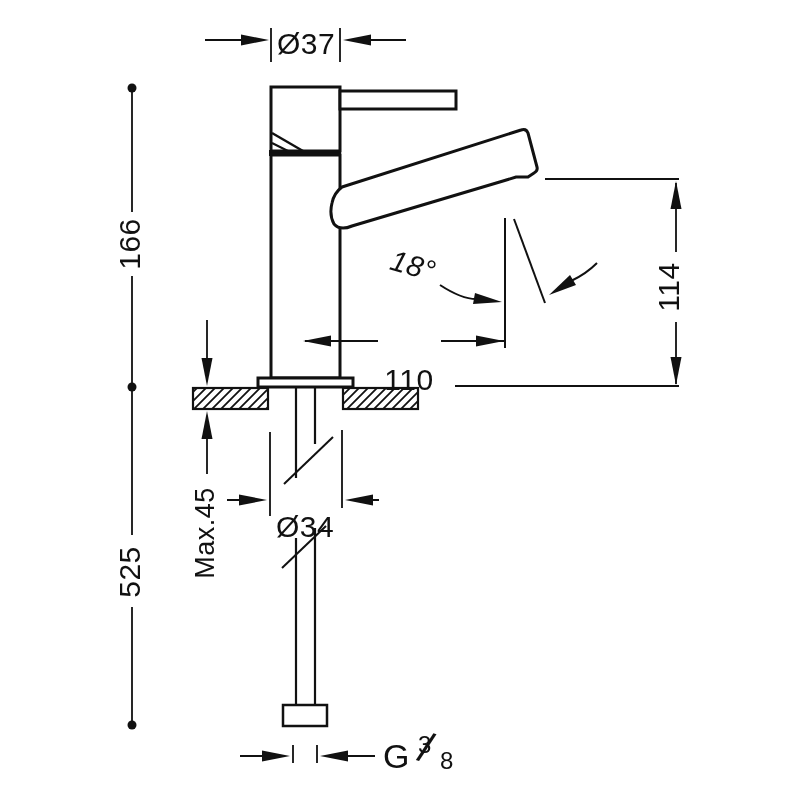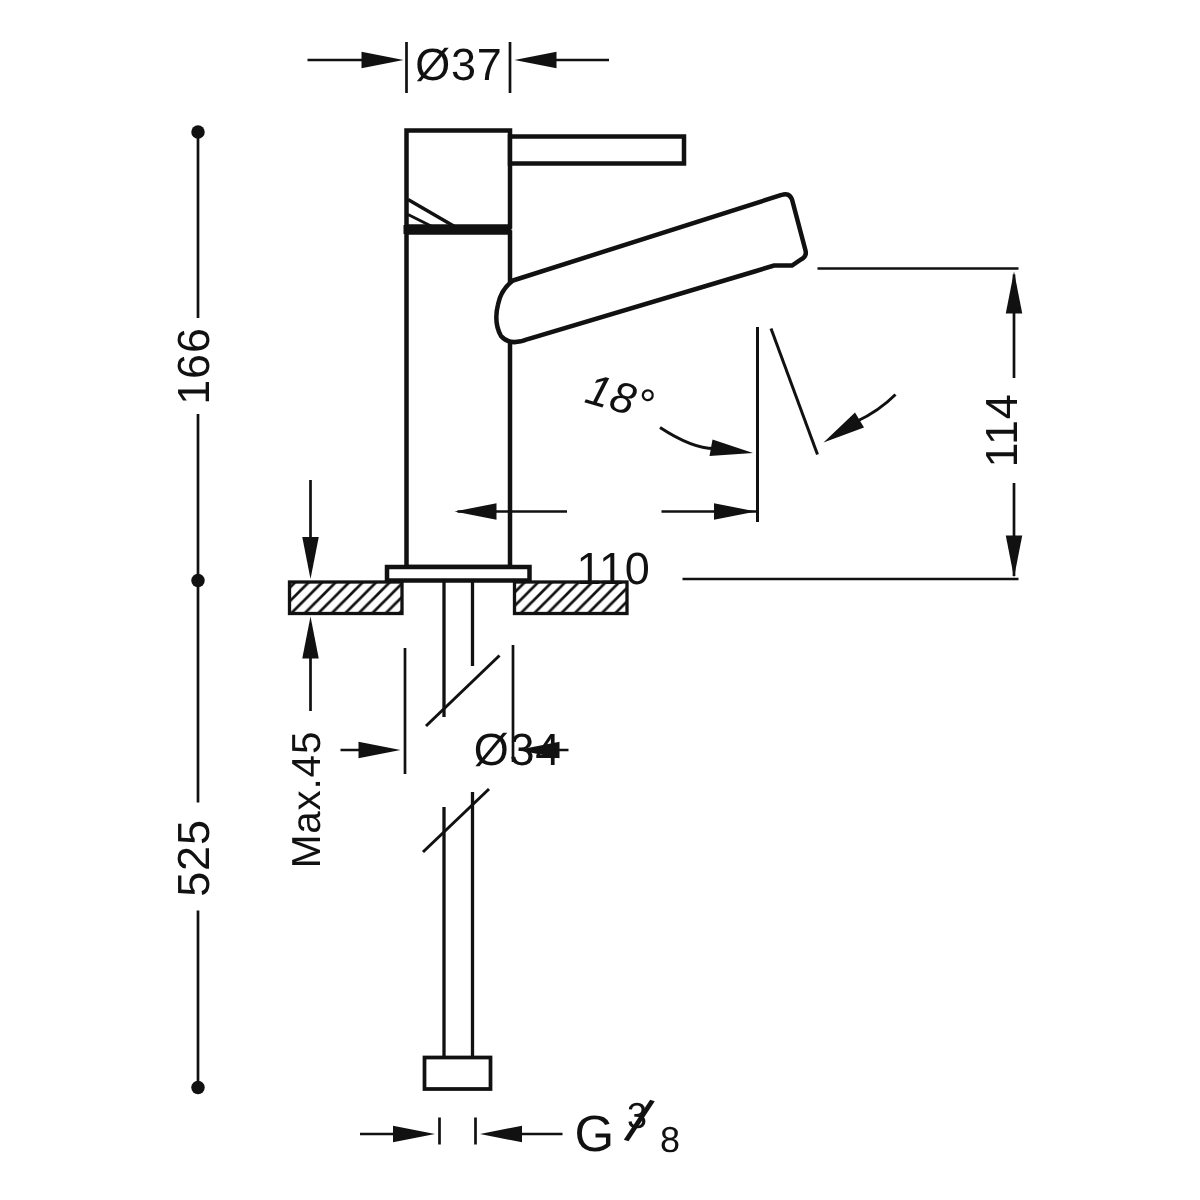--- a/index.html
+++ b/index.html
@@ -108,21 +108,21 @@
       <circle cx="132" cy="88" r="4.5"></circle>
       <circle cx="132" cy="387" r="4.5"></circle>
       <circle cx="132" cy="725" r="4.5"></circle>
     </g>
   </svg>
 
   <div class="lbl h" style="left:306px;top:44px;">Ø37</div>
   <div class="lbl v" style="left:130px;top:244px;">166</div>
   <div class="lbl v" style="left:130px;top:572px;">525</div>
   <div class="lbl v small" style="left:205px;top:533px;">Max.45</div>
-  <div class="lbl h" style="left:305px;top:501px;margin-left:40px;">Ø34</div>
+  <div class="lbl h" style="left:305px;top:527px;">Ø34</div>
   <div class="lbl h" style="left:409px;top:340px;margin-top:40px;">110</div>
   <div class="lbl ang" style="left:413px;top:266px;">18°</div>
   <div class="lbl v" style="left:669px;top:287px;">114</div>
 
   <div class="gwrap" style="left:383px;top:733px;">
     <span class="g-pre">G</span>
     <span class="g-num">3</span>
     <span class="g-slash">/</span>
     <span class="g-den">8</span>
   </div>

